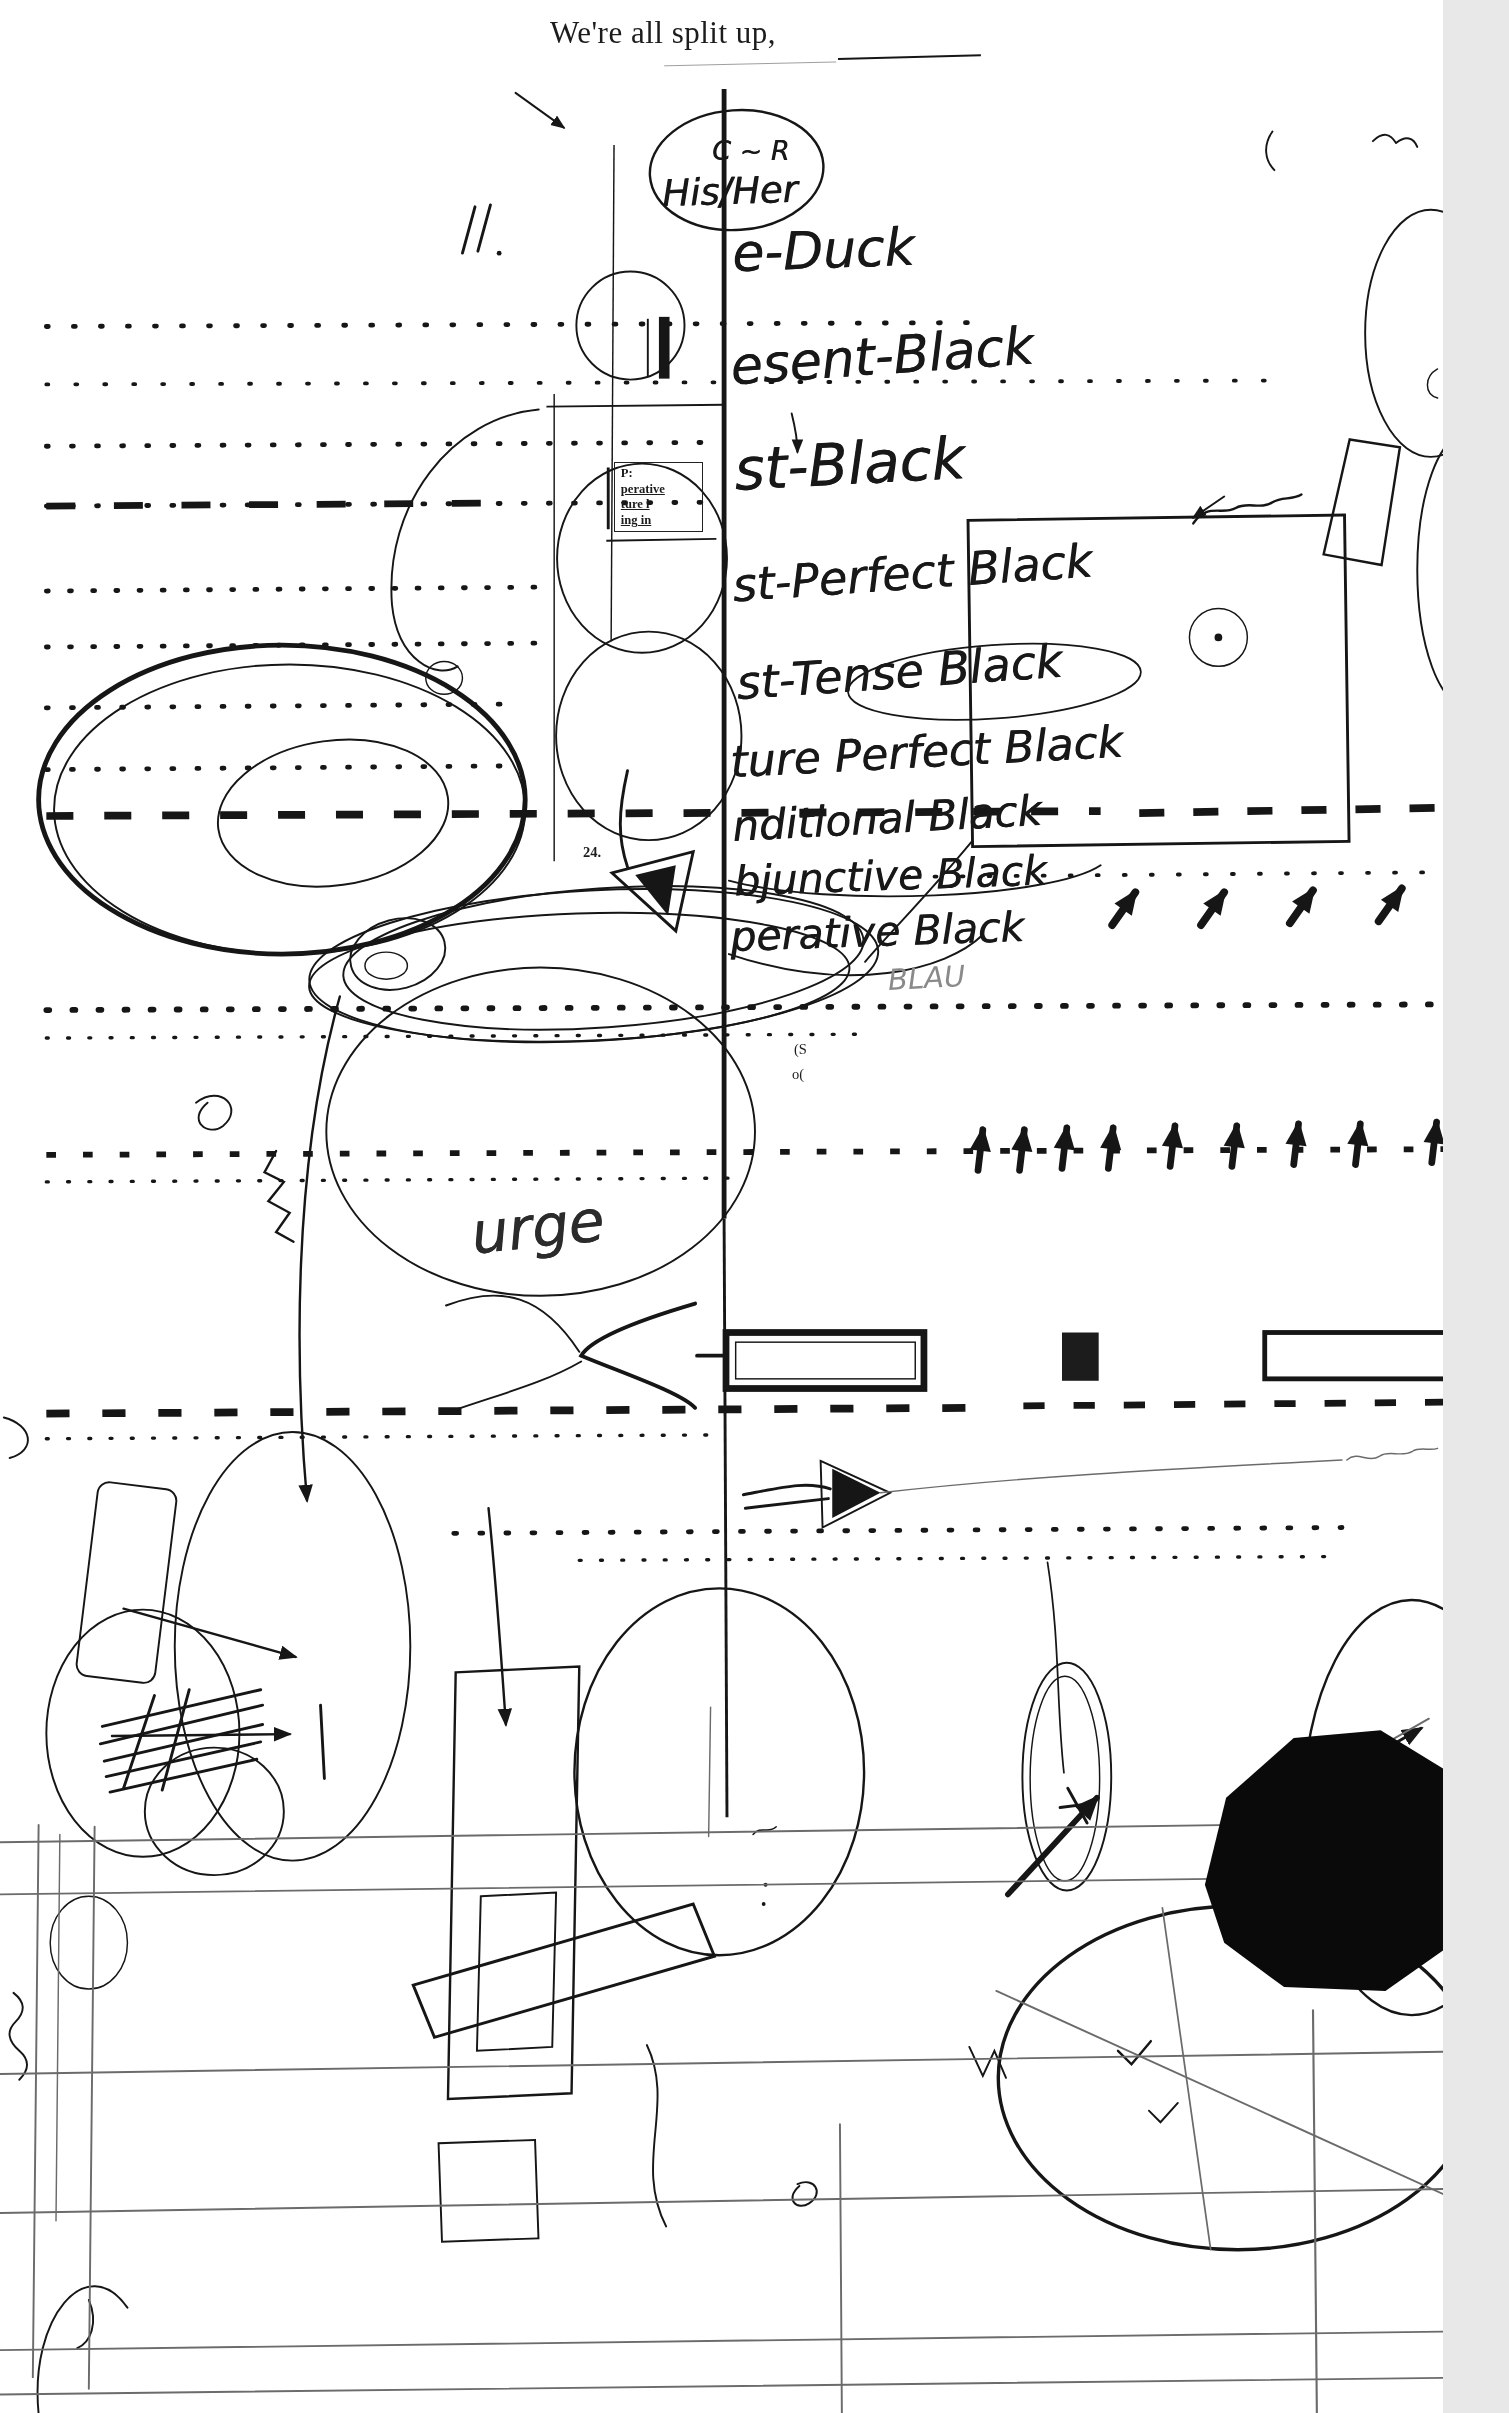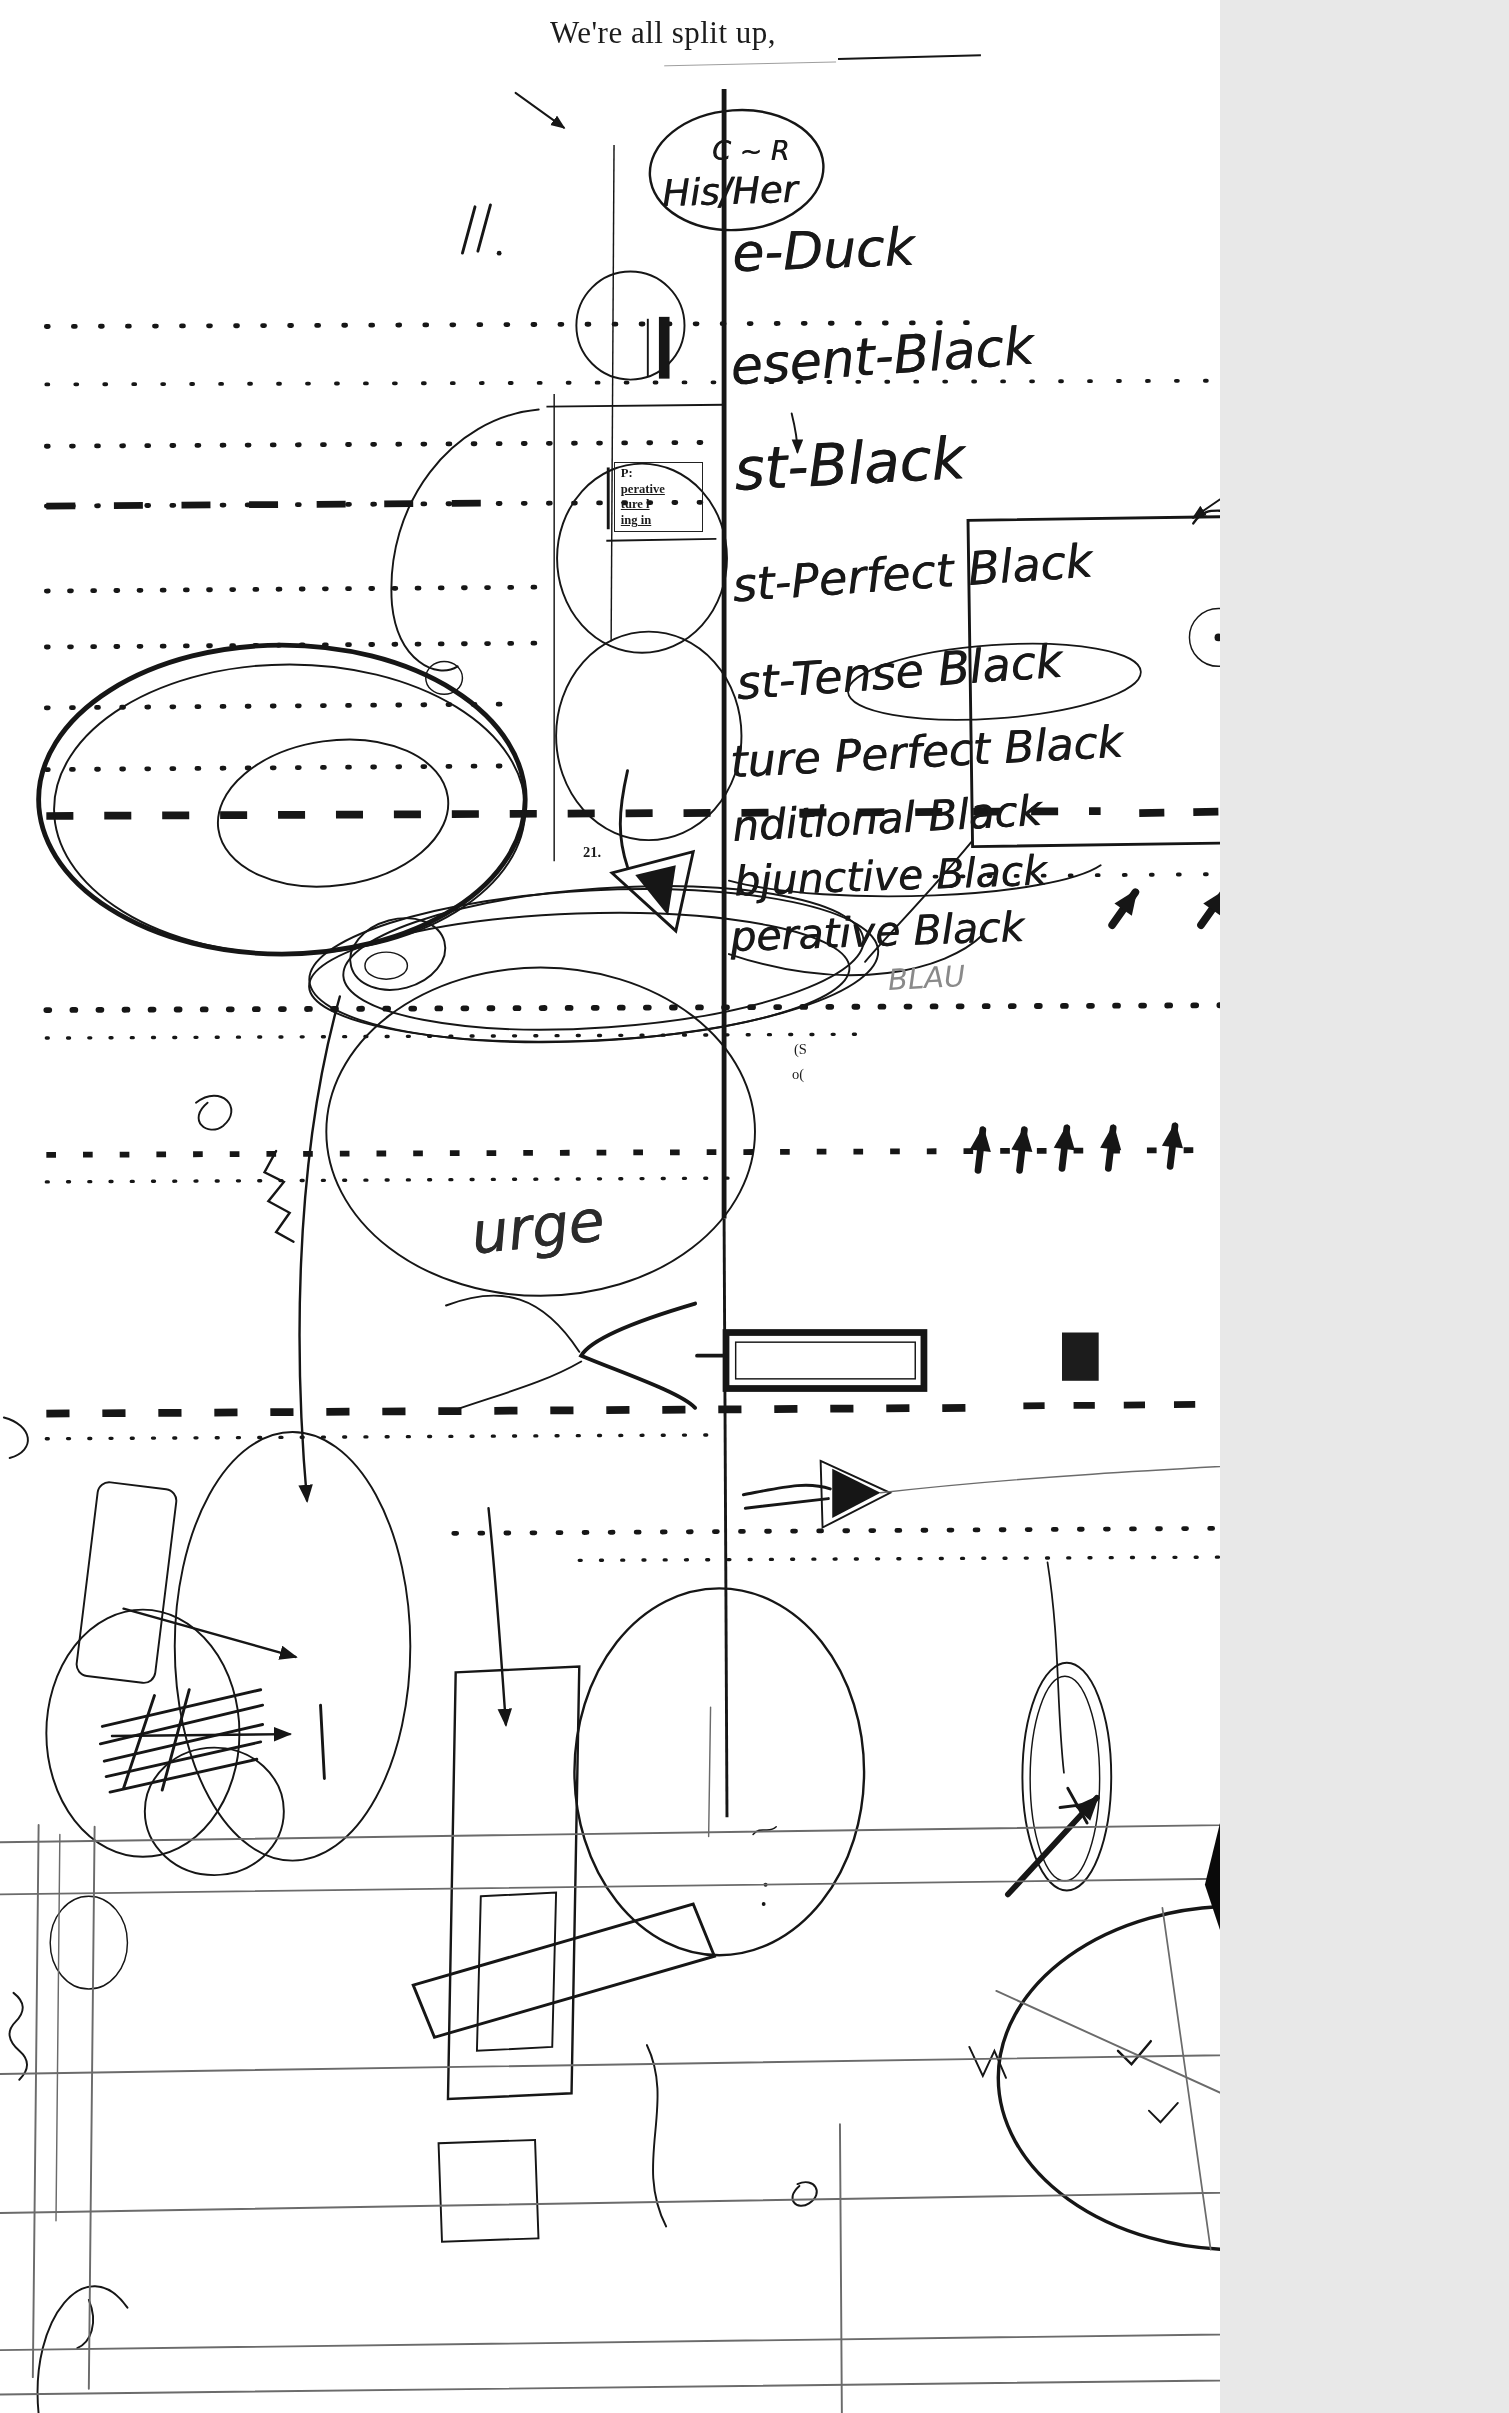--- a/index.html
+++ b/index.html
@@ -1,16 +1,16 @@
 <!DOCTYPE html>
 <html><head>
 <meta charset="utf-8">
 <style>
   html,body{margin:0;padding:0;background:#e8e8e8;}
-  .page{position:relative;width:1220px;height:2414px;background:#ffffff;overflow:hidden;
+  .page{position:relative;width:1443px;height:2414px;background:#ffffff;overflow:hidden;
         font-family:"Liberation Serif",serif;}
   .abs{position:absolute;}
   .printed{font-family:"Liberation Serif",serif;color:#1c1c1c;}
   .hw{font-family:"DejaVu Sans",sans-serif;font-style:italic;color:#181818;white-space:nowrap;
       text-shadow:0.6px 0 currentColor;}
   .pencil-text{color:#8a8a8a;text-shadow:none;}
   .title{font-size:31px;letter-spacing:0.5px;}
   .tinybox{border:1.4px solid #222;width:89px;padding:2.9px 3.9px 1.9px 5.8px;box-sizing:border-box;
            font-size:12.6px;font-weight:bold;line-height:1.25;}
   .tinybox span{display:block;}
@@ -241,21 +241,21 @@
 
   <div class="abs hw" style="left:471px;top:1193px;font-size:58px;transform:rotate(-6deg);color:#2b2b2b;">urge</div>
 
   <div class="abs printed tinybox" style="left:614px;top:462px;">
     <span>P:</span>
     <span class="u">perative</span>
     <span class="u">ture l</span>
     <span class="u">ing in</span>
   </div>
 
-  <div class="abs printed" style="left:583px;top:844px;font-size:14.5px;font-weight:bold;">21.</div>
+  <div class="abs printed" style="left:583px;top:844px;font-size:14.5px;font-weight:bold;">24.</div>
 
   <div class="abs printed" style="left:794px;top:1041px;font-size:14.5px;">(S</div>
   <div class="abs printed" style="left:792px;top:1066px;font-size:14.5px;">o(</div>
 
   <div class="abs printed" style="left:1481px;top:1697px;font-size:29px;">A</div>
 
 </div>
 
 
 </body></html>

